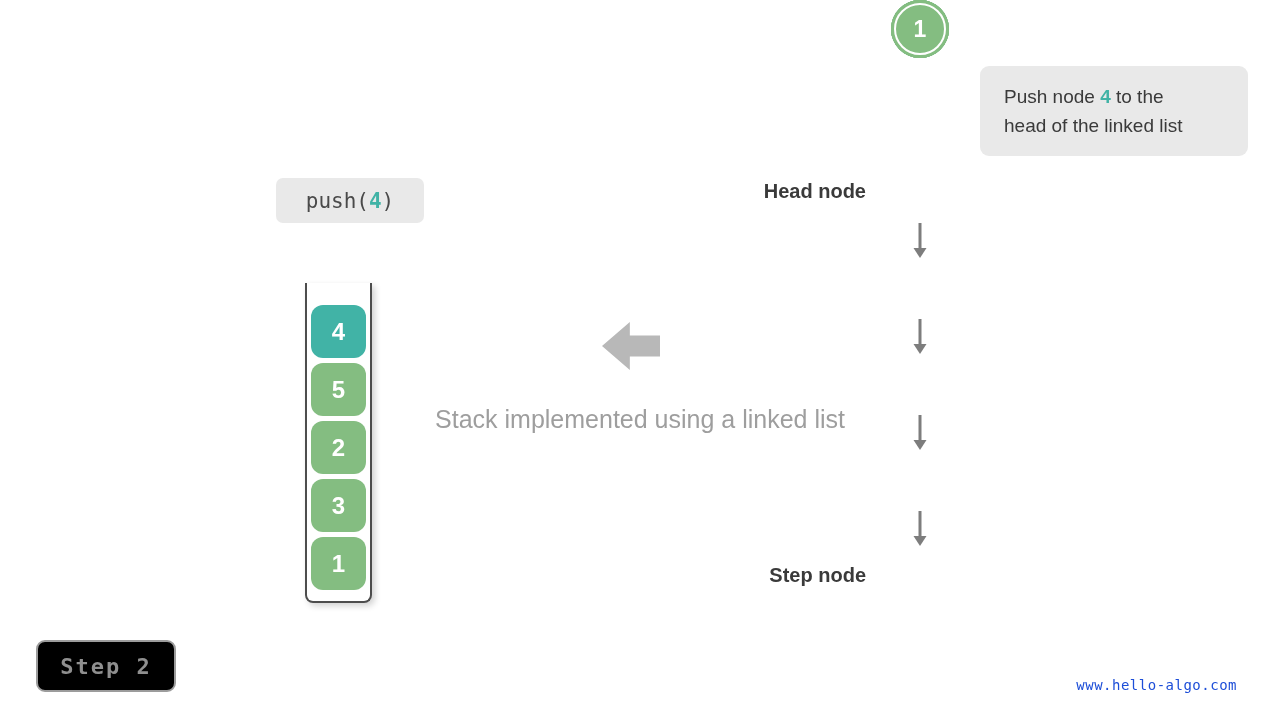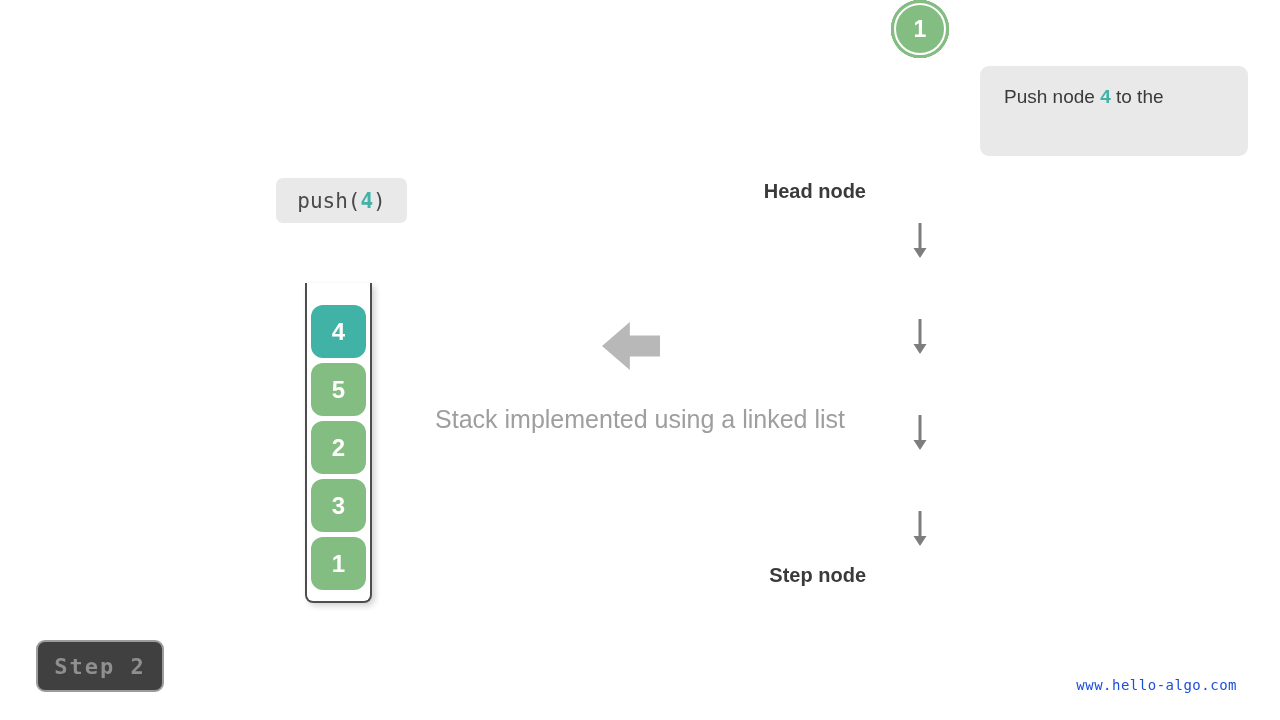--- a/index.html
+++ b/index.html
@@ -21,21 +21,21 @@
     padding: 16px 18px 0 24px;
     font-size: 19px;
     line-height: 29px;
     color: #3a3a3a;
     margin-left: 20px;
   }
   .accent { color: var(--teal, #41b3a6); font-weight: bold; }
 
   
   .op-box {
-    left: 276px; top: 178px; width: 131px; height: 45px;
+    left: 276px; top: 178px; width: 148px; height: 45px;
     background: #e9e9e9;
     border-radius: 7px;
     display: flex; align-items: center; justify-content: center;
     font-family: "DejaVu Sans Mono", "Liberation Mono", monospace;
     font-size: 21px;
     color: #4a4a4a;
   }
 
   
   .stack-container {
@@ -107,22 +107,22 @@
   .ll-node:nth-of-type(3) { top: 355px; }
   .ll-node:nth-of-type(4) { top: 451px; }
   .ll-node:nth-of-type(5) { top: 547px; }
 
   .ll-arrows { left: 0; top: 0; pointer-events: none; }
   .ll-arrows line { stroke: var(--link_arrow, #7d7d7d); stroke-width: 3; }
   .ll-arrows polygon { fill: var(--link_arrow, #7d7d7d); }
 
   
   .step-box {
-    left: 36px; top: 640px; width: 128px; height: 52px;
-    background: #404040;
+    left: 36px; top: 640px; width: 140px; height: 52px;
+    background: #000000;
     border: 2px solid #9c9c9c;
     border-radius: 9px;
     display: flex; align-items: center; justify-content: center;
     font-family: "DejaVu Sans Mono", "Liberation Mono", monospace;
     font-size: 22px;
     font-weight: bold;
     letter-spacing: 2px;
     color: #8f8f8f;
   }
 
@@ -135,20 +135,21 @@
     color: #1d4ed8;
   }
 </style>
 </head>
 <body>
 
 <div class="abs annotation-box">
   <div>
     <span>Push node </span><span class="accent">4</span><span> to the</span>
   </div>
+  <div>head of the linked list</div>
 </div>
 
 <div class="abs op-box">
   <span>push(</span>
     <span class="accent">4</span>
     <span>)</span>
 </div>
 
 <div class="abs stack-container">
   <div class="stack-block" style="background: rgb(65, 179, 166);">

